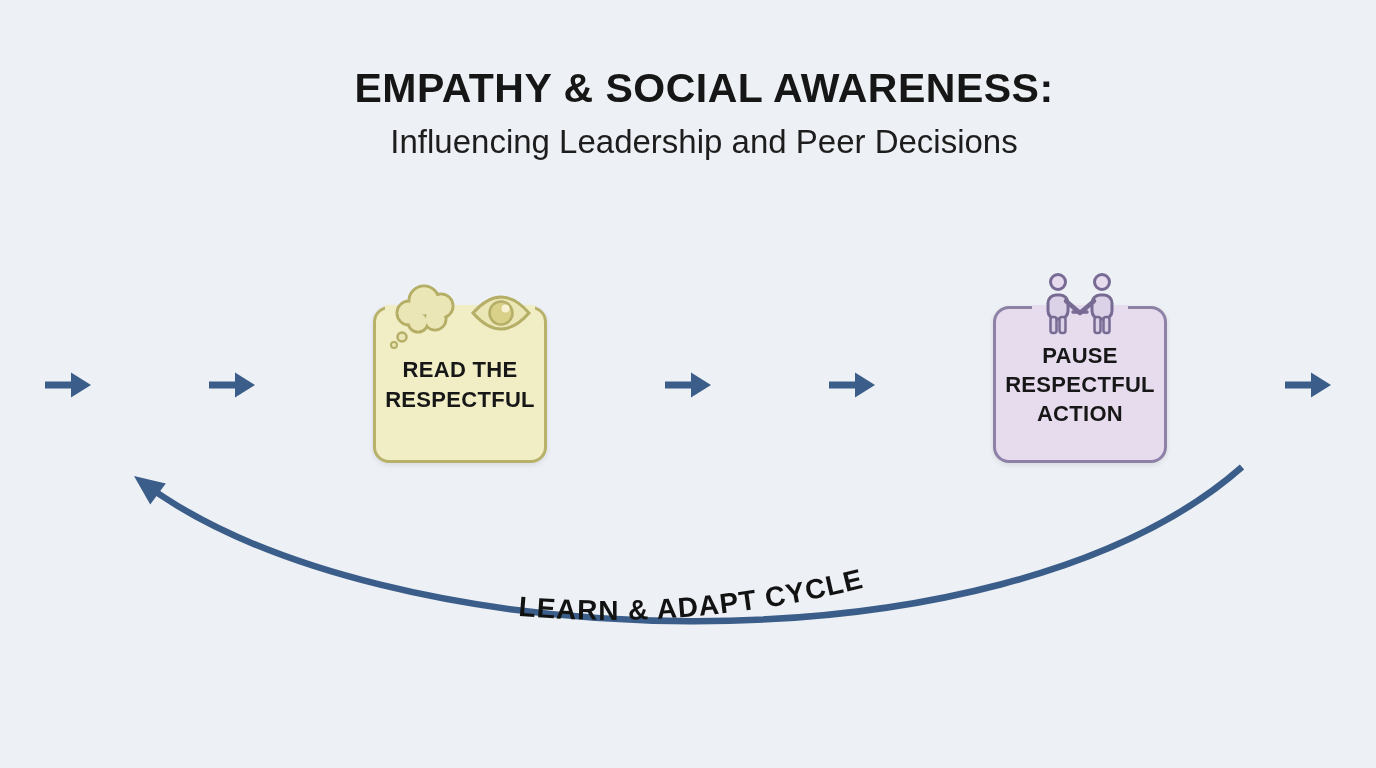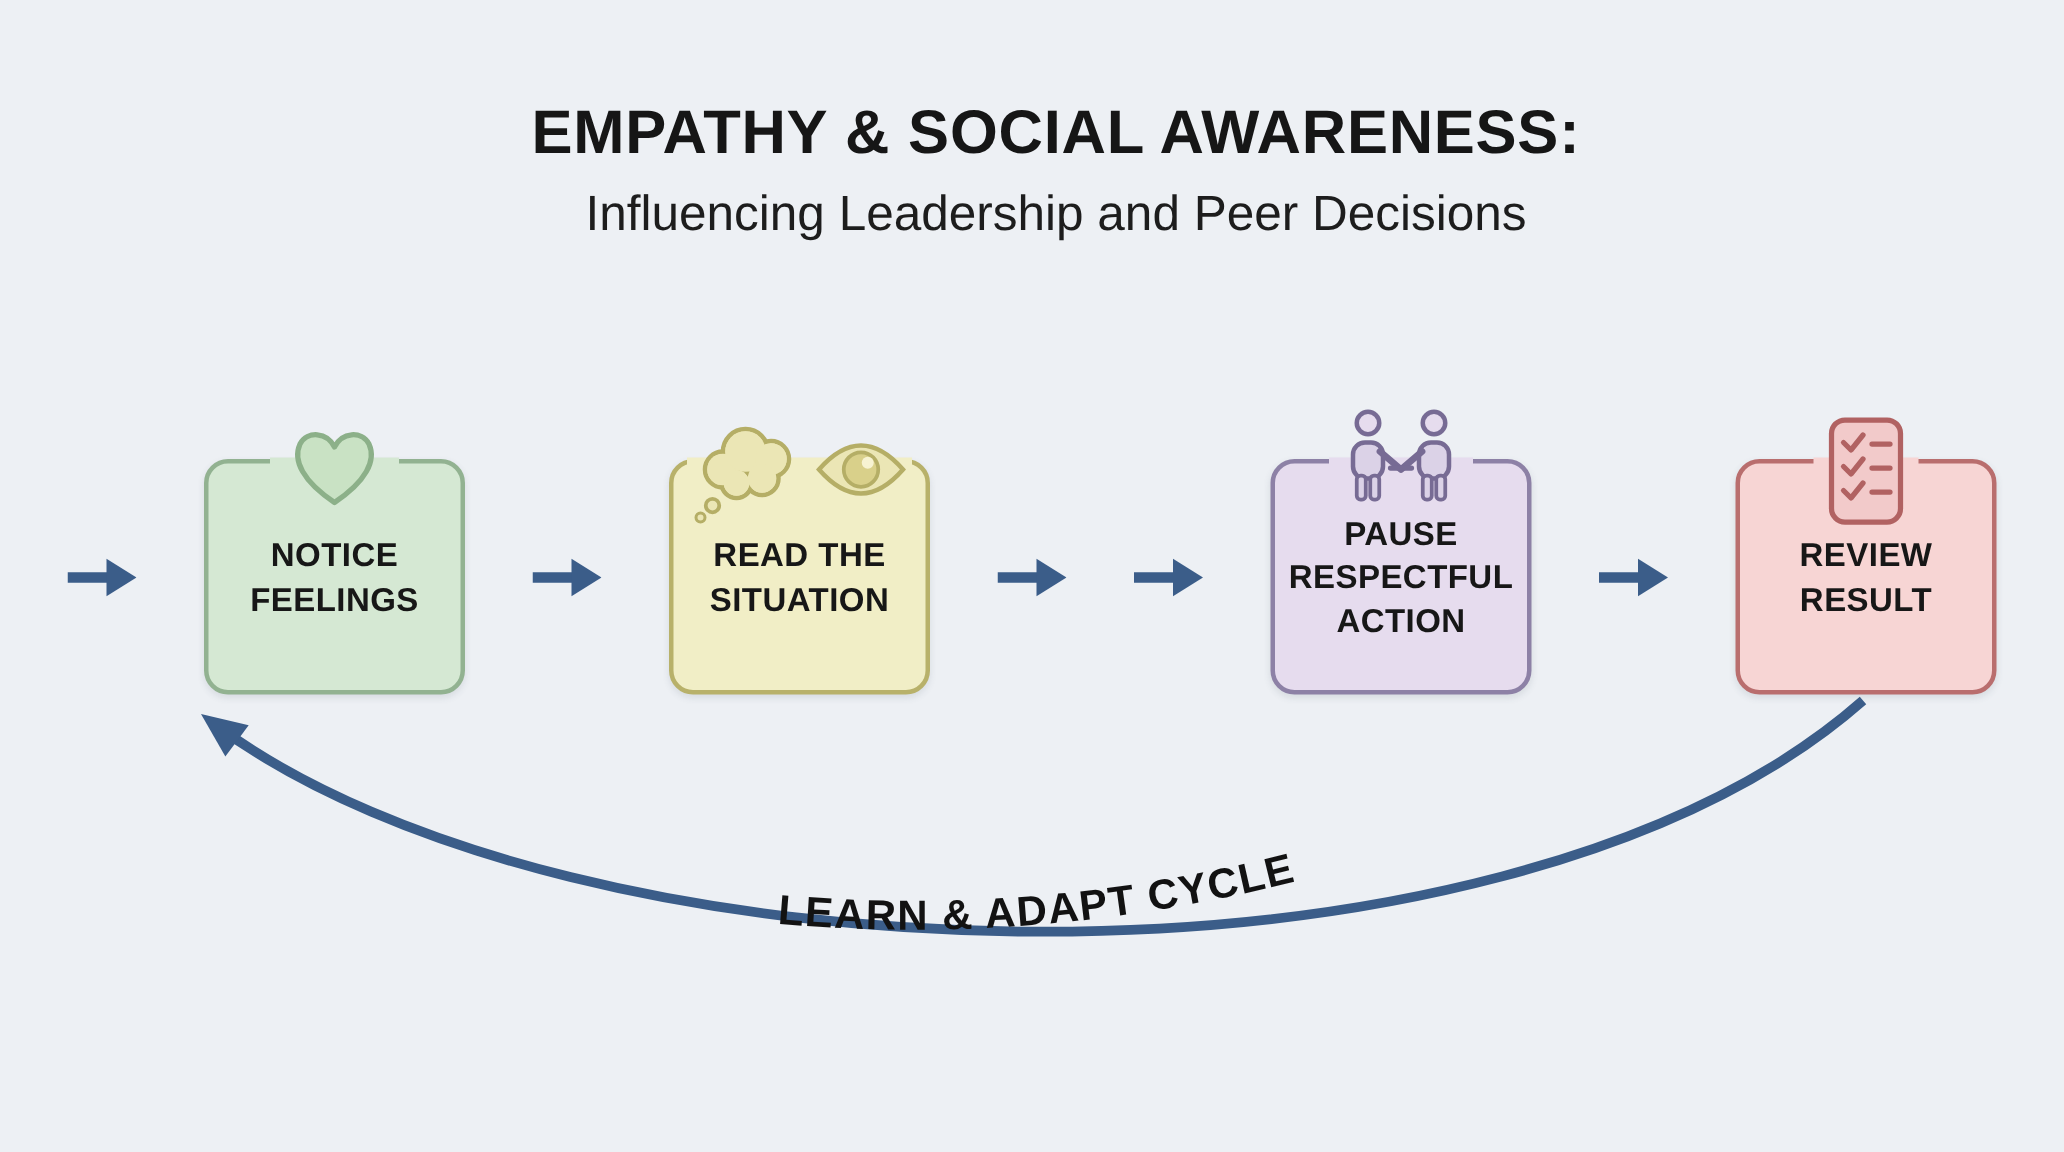--- a/index.html
+++ b/index.html
@@ -60,29 +60,20 @@
   <div class="flow-row">
 
 
     <span class="flow-arrow">
       <svg width="46" height="30" viewBox="0 0 46 30">
         <rect x="0" y="11.5" width="27" height="7" fill="#3b5d89"></rect>
         <polygon points="26,2.5 46,15 26,27.5" fill="#3b5d89"></polygon>
       </svg>
     </span>
 
-    <div class="step-box c1">
-      <span class="border-mask" style="width:86px"></span>
-      <span class="step-icon" style="top:-30px">
-        <svg width="70" height="62" viewBox="0 0 70 62">
-          <path d="M35 56 C14 42 7 28 12 17 C17 8 30 9 35 19 C40 9 53 8 58 17 C63 28 56 42 35 56 Z" fill="#c9e2c4" stroke="#8cb089" stroke-width="3.5" stroke-linejoin="round"></path>
-        </svg>
-      </span>
-      <div class="step-label">NOTICE FEELINGS</div>
-    </div>
 
     <span class="flow-arrow">
       <svg width="46" height="30" viewBox="0 0 46 30">
         <rect x="0" y="11.5" width="27" height="7" fill="#3b5d89"></rect>
         <polygon points="26,2.5 46,15 26,27.5" fill="#3b5d89"></polygon>
       </svg>
     </span>
 
     <div class="step-box c2">
       <span class="border-mask" style="width:150px"></span>
@@ -106,21 +97,21 @@
             <circle cx="17" cy="62" r="4.5" fill="#ebe6b5" stroke="#b5ae66" stroke-width="2.5"></circle>
             <circle cx="9" cy="70" r="3" fill="#ebe6b5" stroke="#b5ae66" stroke-width="2"></circle>
           </g>
           <g transform="translate(88,14)">
             <path d="M0 24 Q28 -8 56 24 Q28 56 0 24 Z" fill="#ebe6b5" stroke="#b5ae66" stroke-width="3"></path>
             <circle cx="28" cy="24" r="11.5" fill="#d9d08a" stroke="#b5ae66" stroke-width="2.5"></circle>
             <circle cx="32.5" cy="19.5" r="4" fill="#f7f3d2"></circle>
           </g>
         </svg>
       </span>
-      <div class="step-label">READ THE SITUATION</div>
+      <div class="step-label">READ THE RESPECTFUL</div>
     </div>
 
     <span class="flow-arrow">
       <svg width="46" height="30" viewBox="0 0 46 30">
         <rect x="0" y="11.5" width="27" height="7" fill="#3b5d89"></rect>
         <polygon points="26,2.5 46,15 26,27.5" fill="#3b5d89"></polygon>
       </svg>
     </span>
 
 
@@ -156,37 +147,20 @@
       <div class="step-label">PAUSE RESPECTFUL ACTION</div>
     </div>
 
     <span class="flow-arrow">
       <svg width="46" height="30" viewBox="0 0 46 30">
         <rect x="0" y="11.5" width="27" height="7" fill="#3b5d89"></rect>
         <polygon points="26,2.5 46,15 26,27.5" fill="#3b5d89"></polygon>
       </svg>
     </span>
 
-    <div class="step-box c5">
-      <span class="border-mask" style="width:70px"></span>
-      <span class="step-icon" style="top:-32px">
-        <svg width="56" height="74" viewBox="0 0 56 74">
-          <rect x="5" y="3" width="46" height="68" rx="9" fill="#f2caca" stroke="#b16262" stroke-width="3.5"></rect>
-          <g fill="none" stroke="#b16262" stroke-width="3.5" stroke-linecap="round" stroke-linejoin="round">
-            <path d="M13 18 l5 5 l8 -10"></path> 
-              <path d="M32 19 h12"></path>
-            <path d="M13 34 l5 5 l8 -10"></path> 
-              <path d="M32 35 h12"></path>
-            <path d="M13 50 l5 5 l8 -10"></path> 
-              <path d="M32 51 h12"></path>
-          </g>
-        </svg>
-      </span>
-      <div class="step-label">REVIEW RESULT</div>
-    </div>
 
   </div>
 
   <svg class="cycle-overlay" width="1376" height="768" viewBox="0 0 1376 768" xmlns="http://www.w3.org/2000/svg">
     <defs>
       <marker id="arrowhead" markerUnits="userSpaceOnUse" markerWidth="34" markerHeight="30" refX="22" refY="15" orient="auto">
         <path d="M2 2 L32 15 L2 28 Z" fill="#3b5d89"></path>
       </marker>
     </defs>
     <path d="M 1242 467 C 1000 680, 380 660, 142 482" fill="none" stroke="#3b5d89" stroke-width="6.5" marker-end="url(#arrowhead)"></path>

